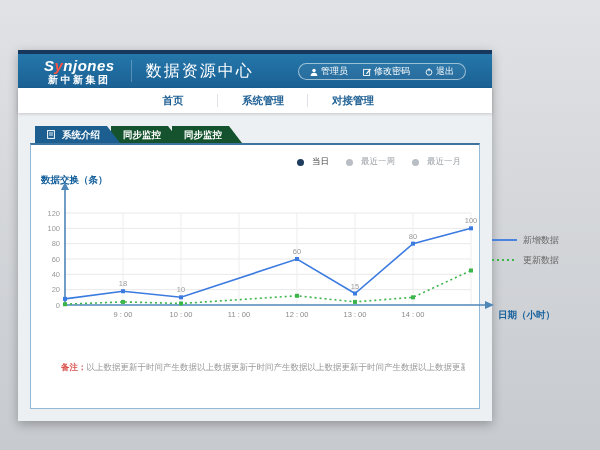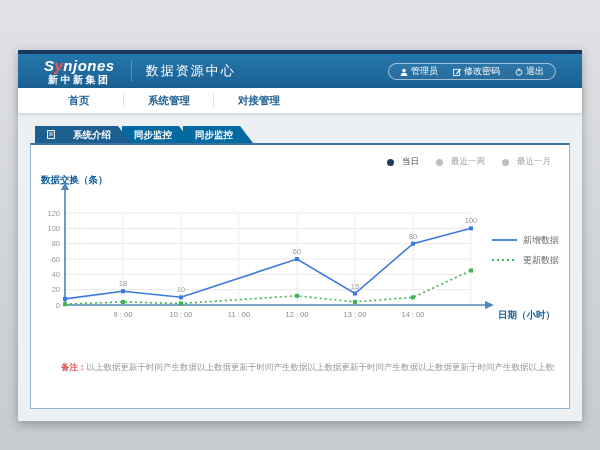--- a/index.html
+++ b/index.html
@@ -3,69 +3,69 @@
 <meta charset="utf-8">
 <style>
   * { margin:0; padding:0; box-sizing:border-box; }
   html,body { width:600px; height:450px; }
   body {
     font-family:"Liberation Sans", sans-serif;
     background:linear-gradient(#e0e2e5, #c7cace);
     position:relative; overflow:hidden;
   }
   .page {
-    position:absolute; left:18px; top:50px; width:564px; height:371px;
+    position:absolute; left:18px; top:50px; width:474px; height:371px;
     background:#fff; box-shadow:0 3px 10px rgba(0,0,0,.28);
   }
   
   .header {
     height:38px; border-top:4px solid #17375c;
     background:linear-gradient(#2577ab, #1a6093);
     display:flex; align-items:center; position:relative;
   }
   .logo { margin-left:26px; text-align:center; line-height:1; }
   .logo-main { font-size:15px; font-weight:bold; font-style:italic; color:#fff; letter-spacing:.5px; }
   .logo-main .y-red { color:#ff5242; }
   .logo-sub { font-size:10px; font-weight:bold; color:#fff; letter-spacing:2.5px; margin-top:2px; }
   .app-title {
-    color:#fff; font-size:13px; margin-left:16px; padding-left:14px; letter-spacing:2px;
+    color:#fff; font-size:16px; margin-left:16px; padding-left:14px; letter-spacing:2px;
     border-left:1px solid rgba(255,255,255,.25); line-height:22px;
   }
   .user-pill {
     position:absolute; right:26px; top:9px; height:17px;
     border:1px solid rgba(255,255,255,.55); border-radius:9px;
     display:flex; align-items:center; padding:0 11px; gap:15px;
     background:rgba(255,255,255,.05);
   }
   .user-item { color:#fff; font-size:9px; display:flex; align-items:center; gap:3px; cursor:pointer; white-space:nowrap; }
   .user-item svg { display:block; }
   
   .nav {
     height:25px; background:#fff; display:flex; align-items:stretch;
-    padding-left:16px; box-shadow:0 1px 3px rgba(0,0,0,.18); position:relative; z-index:3;
+    padding-left:16px; box-shadow:0 1px 3px rgba(0,0,0,.18); position:relative; z-index:3;justify-content:center;
   }
   .nav-item {
     width:90px; display:flex; align-items:center; justify-content:center;
     color:#1f6094; font-size:10.5px; font-weight:bold; cursor:pointer; position:relative;
   }
   .nav-item::after {
     content:""; position:absolute; right:0; top:6px; bottom:6px; width:1px; background:#dfe3e7;
   }
   .nav-item:last-child::after { display:none; }
   
   .content { position:absolute; top:63px; bottom:0; left:0; right:0; background:#edf0f3; }
   .tabs { display:flex; padding:13px 0 0 17px; position:relative; z-index:2; }
   .tab {
     height:17px; line-height:17px; font-size:9.5px; font-weight:bold; color:#fff;
     padding:0 20px 0 12px; margin-right:-9px; cursor:pointer;
     clip-path:polygon(0 0, calc(100% - 13px) 0, 100% 100%, 0 100%);
-    display:flex; align-items:center; gap:18px; white-space:nowrap;
+    display:flex; align-items:center; gap:7px; white-space:nowrap;
   }
   .tab.active { background:#1b5e8f; z-index:3; }
-  .tab.inactive { background:#0369a1; z-index:1; }
+  .tab.inactive { background:#14532d; z-index:1; }
   .tab.inactive + .tab.inactive { z-index:0; }
   .panel {
     margin:0 12px; height:266px; background:#fff; position:relative;
     border:1px solid #93b9d6; border-top:2px solid #3c739f;
   }
   
   .range-filter { position:absolute; top:11px; right:18px; display:flex; gap:17px; }
   .radio-option { display:flex; align-items:center; gap:8px; font-size:8.5px; cursor:pointer; }
   .radio-dot { width:7px; height:7px; border-radius:50%; }
   .radio-option.selected .radio-dot { background:#1d3c5e; }

